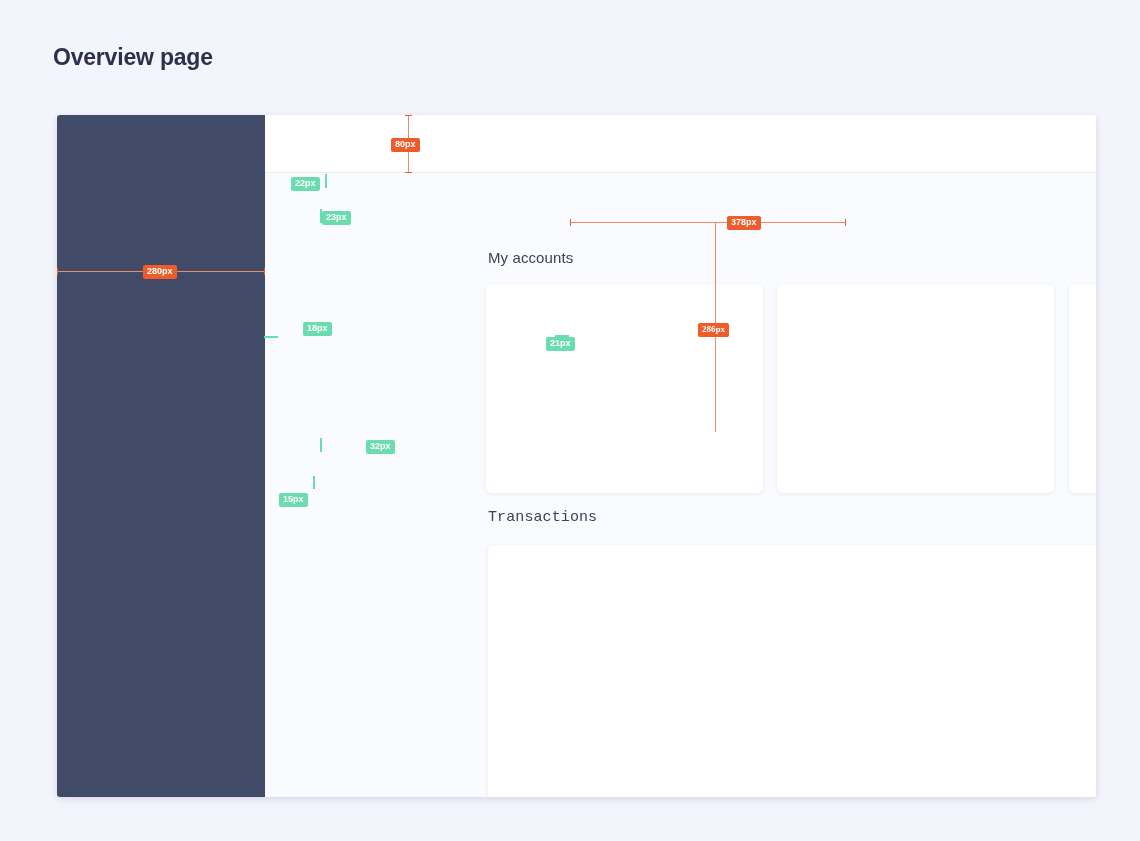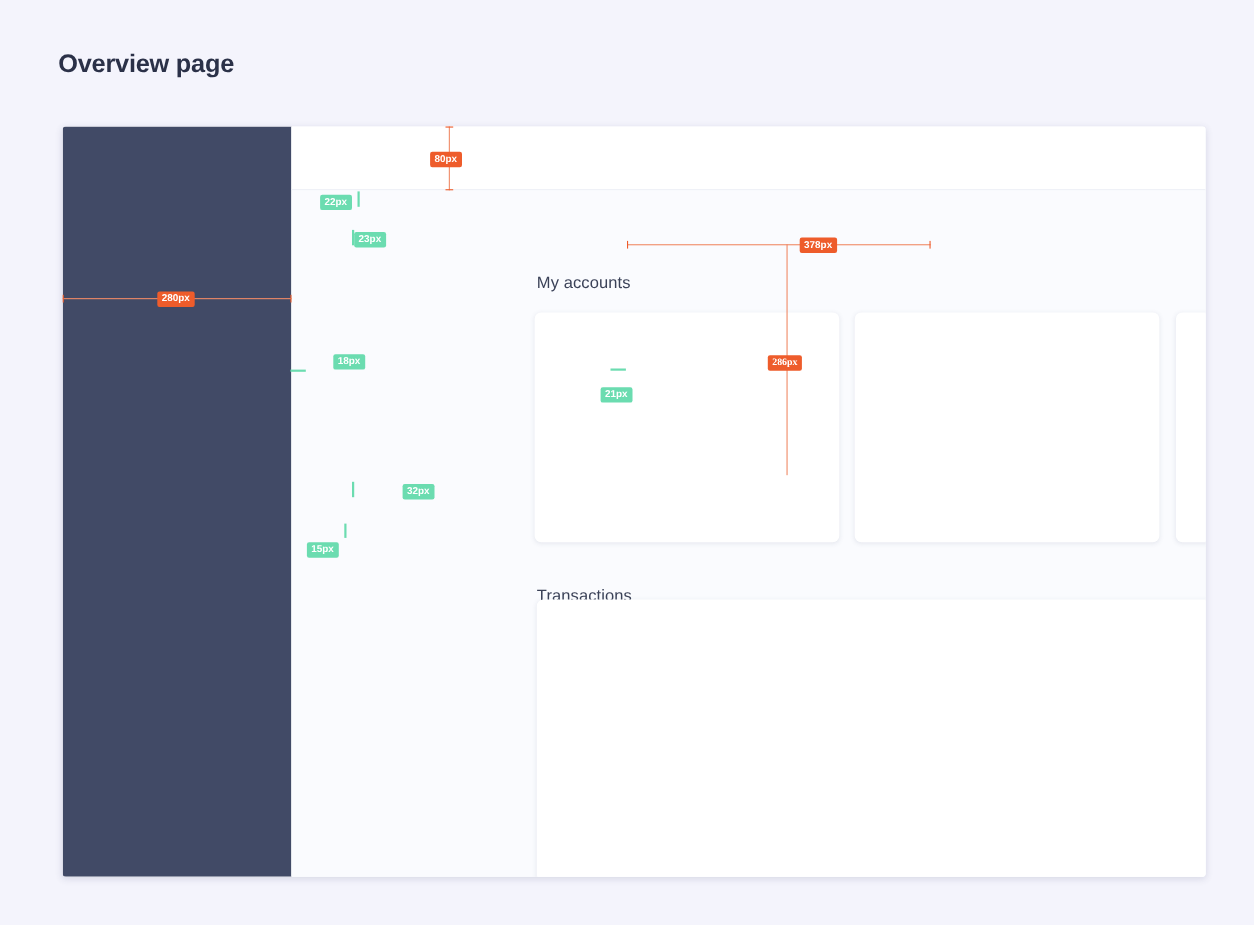--- a/index.html
+++ b/index.html
@@ -78,21 +78,21 @@
   }
 
   .section-heading {
     font-size: 15px;
     color: #3b4258;
     font-weight: normal;
     letter-spacing: 0.1px;
   }
 
   #heading-accounts { position: absolute; left: 223px; top: 76px; }
-  #heading-transactions { position: absolute; left: 223px; top: 360px; }
+  #heading-transactions { position: absolute; left: 223px; top: 336px; font-family: Liberation Mono, monospace; }
 
   .card {
     position: absolute;
     background: #ffffff;
     border-radius: 6px;
     box-shadow: 0 1px 4px rgba(70,80,120,0.10);
   }
 
   #card-balance     { left: 221px; top: 111px; width: 277px; height: 209px; }
   #card-savings     { left: 512px; top: 111px; width: 277px; height: 209px; }
@@ -182,21 +182,21 @@
     <div class="tick-v" style="left:325px; top:174px; height:14px;"></div>
     <div class="badge green" style="left:291px; top:177px;">22px</div>
 
     <div class="tick-v" style="left:320px; top:209px; height:14px;"></div>
     <div class="badge green" style="left:322px; top:211px;">23px</div>
 
     <div class="tick-h" style="left:264px; top:336px; width:14px;"></div>
     <div class="badge green" style="left:256px; top:322px;margin-left:47px;">18px</div>
 
     <div class="tick-h" style="left:555px; top:335px; width:14px;"></div>
-    <div class="badge green" style="left:546px; top:352px;">21px</div>
+    <div class="badge green" style="left:546px; top:337px;">21px</div>
 
     <div class="tick-v" style="left:320px; top:438px; height:14px;"></div>
     <div class="badge green" style="left:322px; top:440px;margin-left:44px;">32px</div>
 
     <div class="tick-v" style="left:313px; top:476px; height:13px;"></div>
     <div class="badge green" style="left:279px; top:493px;">15px</div>
 
   </div>
 </div>
 

